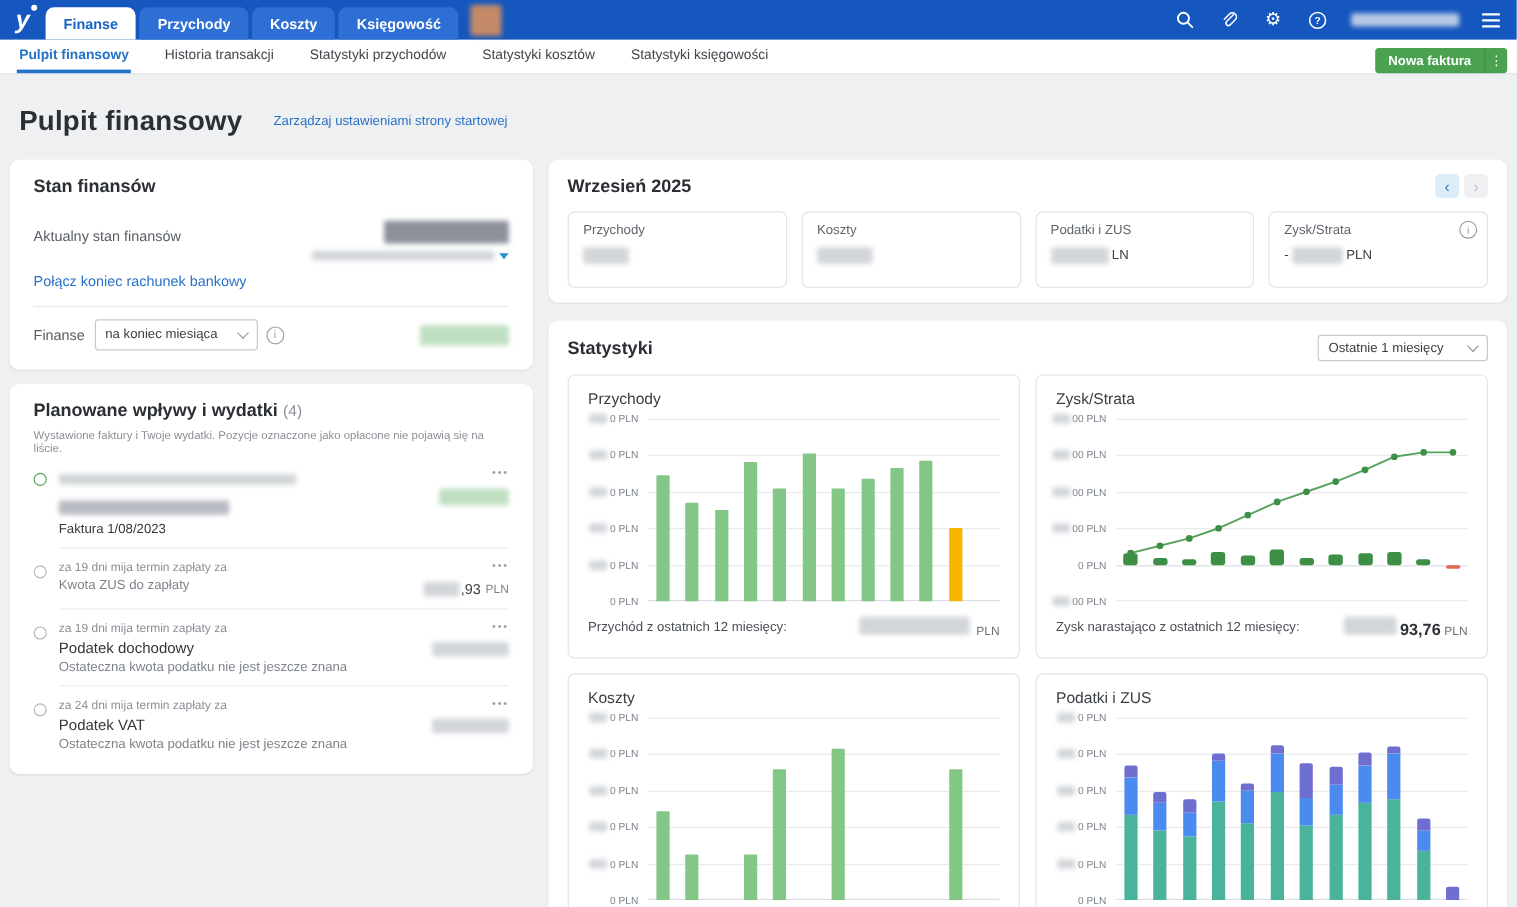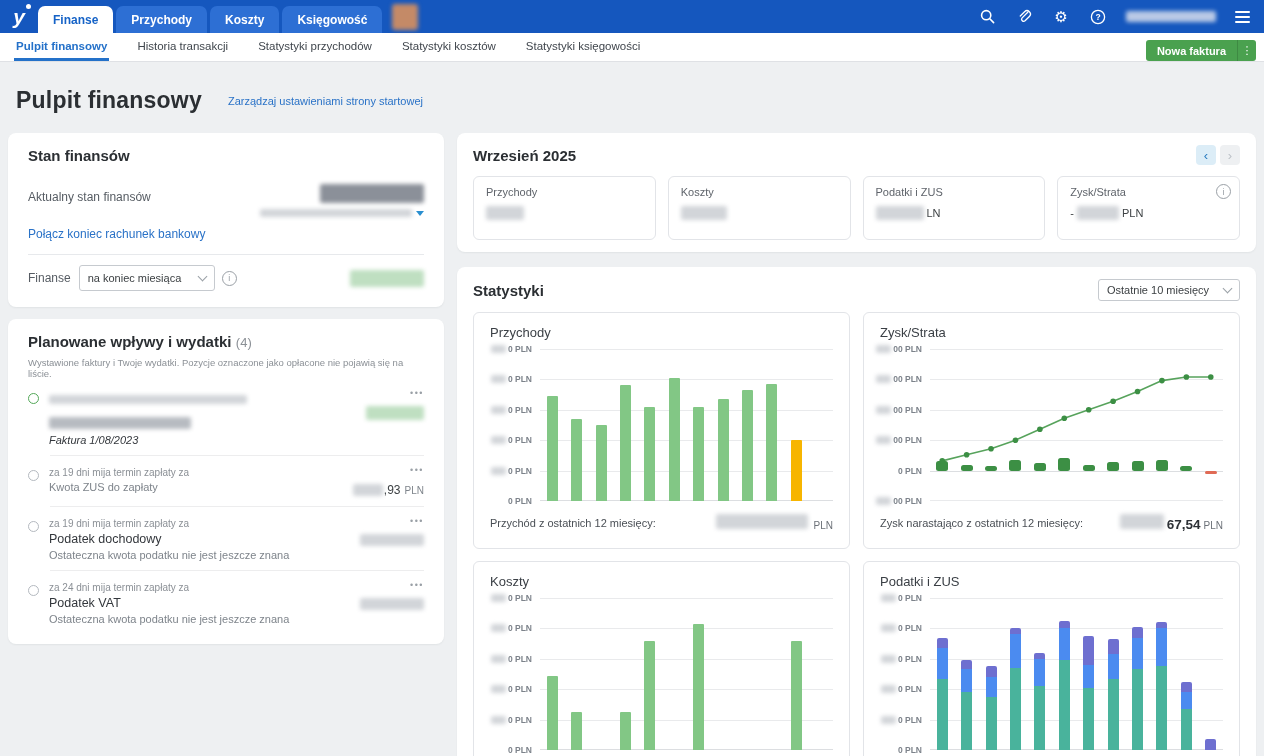--- a/index.html
+++ b/index.html
@@ -108,21 +108,21 @@
   .mcard-value{margin-top:8px;font-size:11px;color:#3c4043;display:flex;align-items:center;gap:3px;}
   .mcard .info-circle{position:absolute;top:7px;right:8px;margin:0;}
 
   
   .stats{margin-top:15px;min-height:540px;}
   .range-select{width:124px;height:20px;background:#fff;}
   .charts{display:grid;grid-template-columns:1fr 1fr;gap:12px 13px;margin-top:11px;}
   .chart-card{border:1px solid #e2e4e8;border-radius:6px;padding:12px 16px;height:211px;background:#fff;}
   .chart-title{font-size:13px;color:#3a3f45;}
   .chart-body{display:flex;margin-top:9px;}
-  .ylabels{width:46px;position:relative;height:152px;flex:none;font-weight:bold;}
+  .ylabels{width:46px;position:relative;height:152px;flex:none;}
   .ylab{position:absolute;right:4px;transform:translateY(-50%);font-size:8.5px;color:#7d838b;
         display:flex;align-items:center;gap:2px;white-space:nowrap;}
   .plot{flex:1;position:relative;height:152px;margin-left:4px;}
   .gl{position:absolute;left:0;right:0;height:1px;background:#e9eaec;}
   .gl.zero{background:#dcdee1;}
   .bar{position:absolute;}
   .plot svg{position:absolute;left:0;top:0;}
   .chart-footer{display:flex;justify-content:space-between;align-items:center;margin-top:13px;}
   .chart-footer .flabel{font-size:11px;color:#4a4f55;}
   .chart-footer .fvalue{display:flex;align-items:baseline;gap:3px;}
@@ -245,21 +245,21 @@
         <span class="card-title">Planowane wpływy i wydatki</span>
         <span style="font-size:13px;color:#8b9096;">(4)</span>
       </div>
       <div class="planned-sub">Wystawione faktury i Twoje wydatki. Pozycje oznaczone jako opłacone nie pojawią się na liście.</div>
 
       <div class="pitem">
         <span class="ring green"></span>
         <div class="pitem-main">
           <div><span class="redact" style="width:198px;height:9px;"></span></div>
           <div style="margin-top:5px;"><span class="redact r-mid" style="width:142px;height:12px;"></span></div>
-          <div class="pitem-subtitle" style="color:#33373c;font-style:italic;">Faktura 1/08/2023</div>
+          <div class="pitem-subtitle" style="color:#33373c;">Faktura 1/08/2023</div>
         </div>
         <div class="pitem-side">
           <span class="kebab-h">•••</span>
           <span class="pitem-value">
               <span class="redact r-green" style="width:58px;height:14px;"></span>
             </span>
         </div>
       </div>
       <div class="pitem-divider"></div>
 
@@ -352,21 +352,21 @@
             <span>PLN</span>
           </div>
         </div>
       </div>
     </div>
 
     <div class="section stats">
       <div class="sec-head">
         <span class="card-title">Statystyki</span>
         <span class="select range-select">
-          <span>Ostatnie 10 miesięcy</span>
+          <span>Ostatnie 1 miesięcy</span>
           <span class="chev-gray"></span>
         </span>
       </div>
 
       <div class="charts">
 
         <div class="chart-card">
           <div class="chart-title">Przychody</div>
           <div class="chart-body">
             <div class="ylabels">
@@ -481,21 +481,21 @@
                   <circle cx="231.95833333333334" cy="31.616" r="2.8" fill="#3c8f44"></circle>
                   <circle cx="256.375" cy="27.968000000000004" r="2.8" fill="#3c8f44"></circle>
                   <circle cx="280.7916666666667" cy="27.968000000000004" r="2.8" fill="#3c8f44"></circle>
                 </svg>
               </div>
           </div>
           <div class="chart-footer">
             <span class="flabel">Zysk narastająco z ostatnich 12 miesięcy:</span>
             <span class="fvalue">
               <span class="redact" style="width:44px;height:15px;"></span>
-              <b>67,54</b>
+              <b>93,76</b>
               <span class="unit">PLN</span>
             </span>
           </div>
         </div>
 
         <div class="chart-card">
           <div class="chart-title">Koszty</div>
           <div class="chart-body">
             <div class="ylabels">
                 <div class="ylab" style="top: 0px;">

